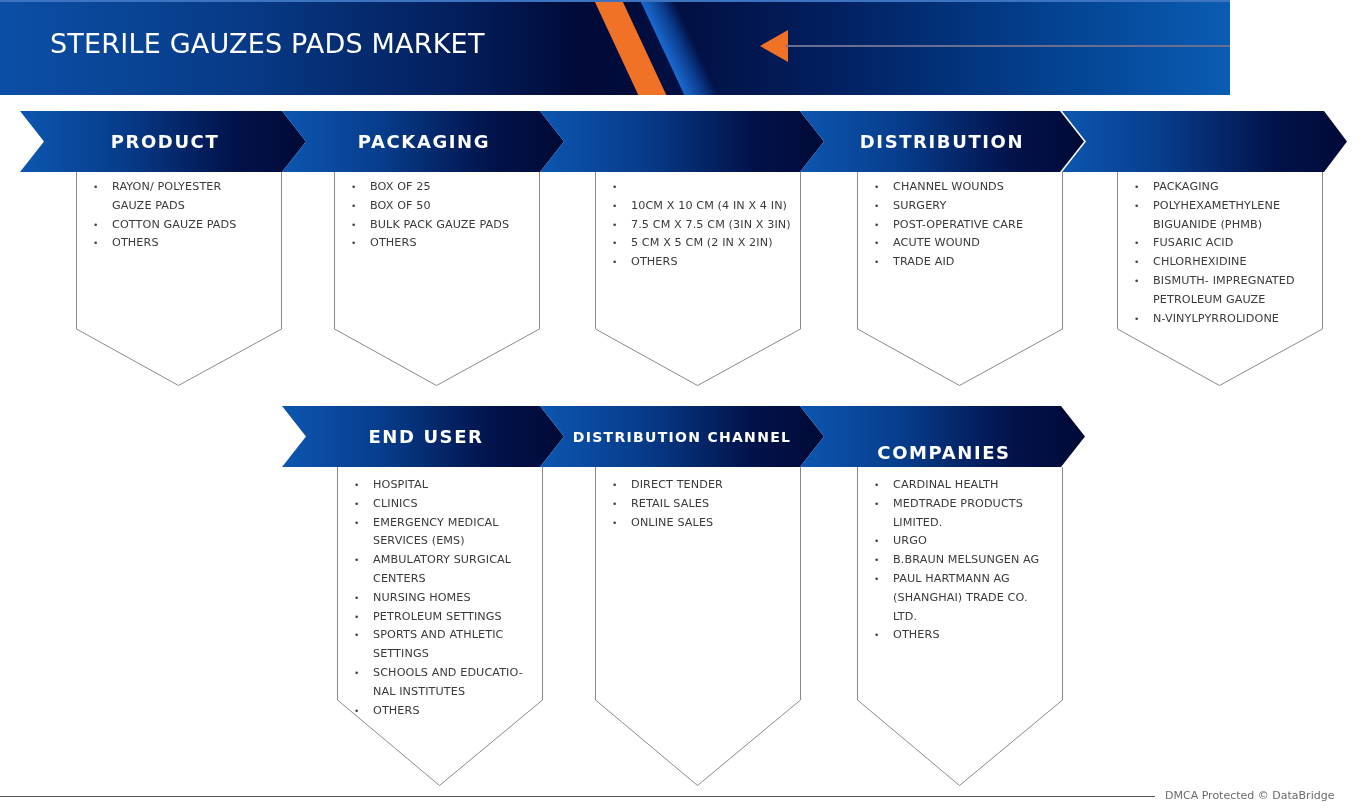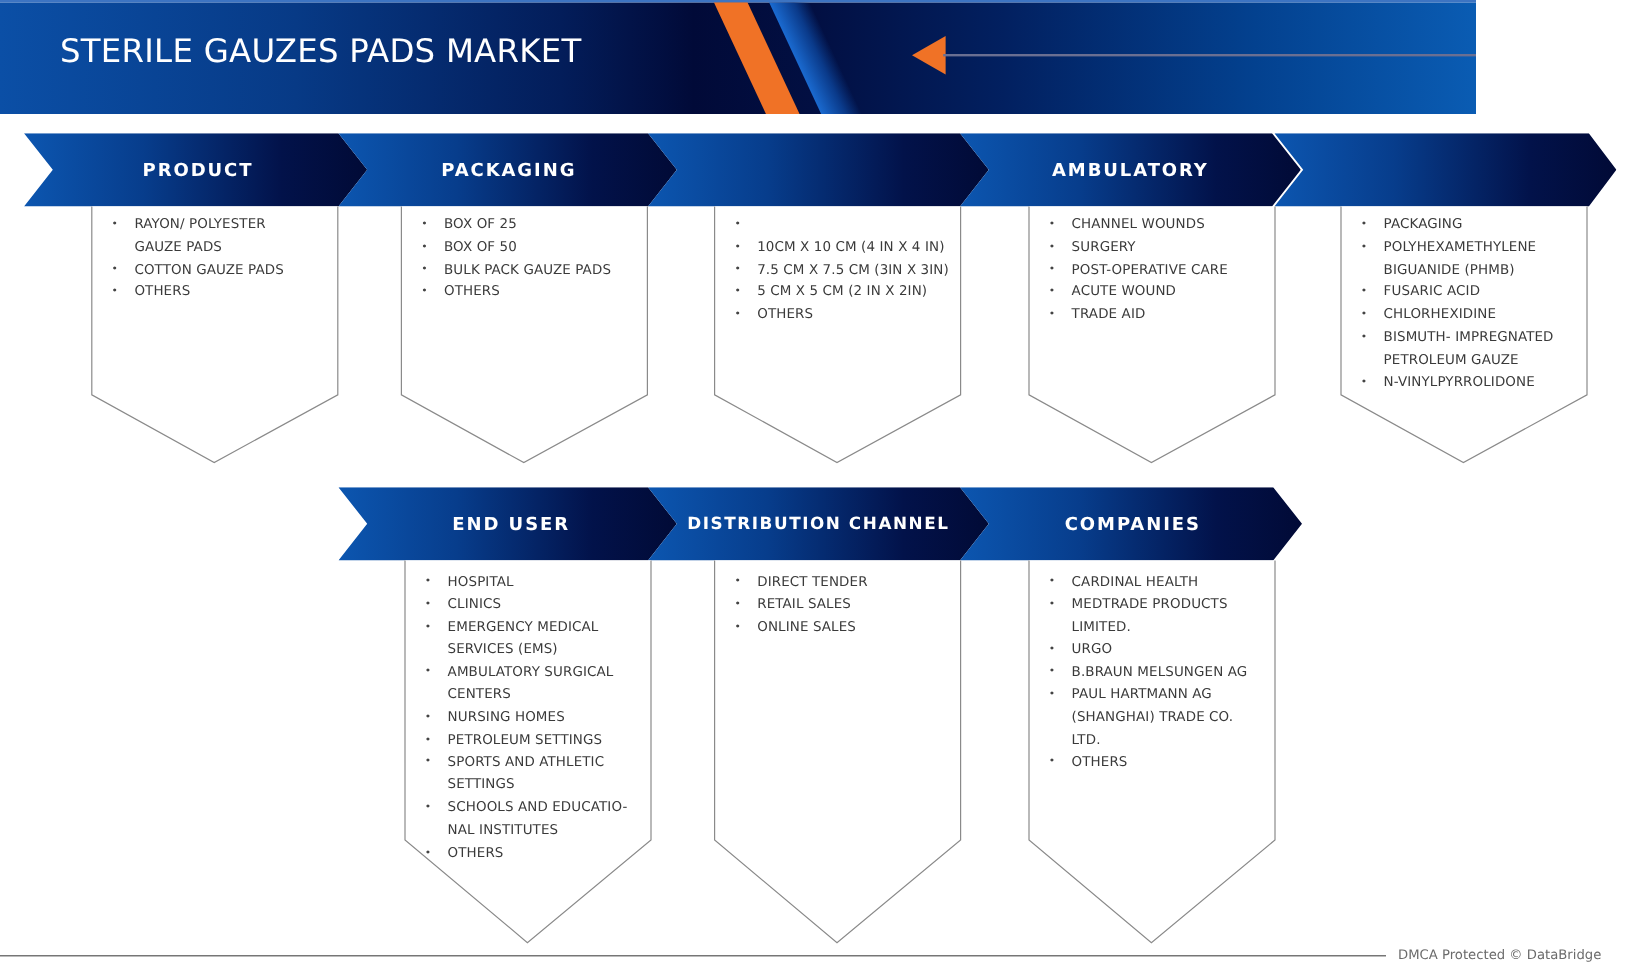--- a/index.html
+++ b/index.html
@@ -14,21 +14,21 @@
     transform-origin:top left; transform:skewX(25deg); }
   .stripe-blue { position:absolute; left:640px; top:-2px; width:34px; height:100px;
     background:linear-gradient(90deg,#1a6ad0,#0a3a8a 60%,rgba(3,20,70,0)); transform-origin:top left; transform:skewX(25deg); }
   .head-arrow { position:absolute; left:760px; top:28px; width:0; height:0;
     border-top:16px solid transparent; border-bottom:16px solid transparent; border-right:28px solid #f07226; }
   .head-line { position:absolute; left:786px; top:43px; width:580px; height:2px; background:#6a6f92; }
 
   .chev { position:absolute; height:61px; }
   .chev svg { position:absolute; left:0; top:0; }
   .chev-label { position:absolute; top:0; height:61px; display:flex; align-items:center; justify-content:center;
-    color:#ffffff; font-weight:bold; font-size:15px; letter-spacing:1.6px; white-space:nowrap;
+    color:#ffffff; font-weight:bold; font-size:18px; letter-spacing:1.6px; white-space:nowrap;
     font-family:"DejaVu Sans", sans-serif; }
 
   .box { position:absolute; }
   .box svg { position:absolute; left:0; top:0; overflow:visible; }
   .box ul { position:absolute; left:0; top:0; margin:0; padding:0; list-style:none; }
   .box li { position:relative; padding-left:36px; font-size:11.2px; color:#3a3a3a; line-height:18.8px;
     font-family:"DejaVu Sans", sans-serif; letter-spacing:0.1px; white-space:pre; }
   .box li .bullet { position:absolute; left:17px; top:0; font-size:9px; color:#444; }
 
   .footer-line { position:absolute; left:0; top:796px; width:1155px; height:1px; background:#555; }
@@ -71,21 +71,21 @@
 </div>
 <div class="chev" style="left:540px; top:111px; width:284px;">
   <svg width="284" height="61">
       <polygon points="0,0 260,0 284,30.5 260,61 0,61 24,30.5" fill="url(#chevGrad)"></polygon>
     </svg>
 </div>
 <div class="chev" style="left:800px; top:111px; width:284px;">
   <svg width="284" height="61">
       <polygon points="0,0 260,0 284,30.5 260,61 0,61 24,30.5" fill="url(#chevGrad)"></polygon>
     </svg>
-  <div class="chev-label" style="left:26px; width:232px;">AMBULATORY</div>
+  <div class="chev-label" style="left:26px; width:232px;">DISTRIBUTION</div>
 </div>
 <div class="chev" style="left:1062px; top:111px; width:285px;">
   <svg width="285" height="61">
       <polygon points="0,0 262,0 285,30.5 262,61 0,61 24,30.5" fill="url(#chevGrad)"></polygon>
     </svg>
 </div>
 
 <div class="box" style="left:76px; top:172px; width:206px; height:214px;">
   <svg width="206" height="214">
       <polyline points="0.5,0 0.5,157 102.5,213.5 205.5,157 205.5,0" fill="#fff" stroke="#8a8a8a" stroke-width="1"></polyline>
@@ -158,21 +158,21 @@
 <div class="chev" style="left:540px; top:406px; width:284px;">
   <svg width="284" height="61">
       <polygon points="0,0 260,0 284,30.5 260,61 0,61 24,30.5" fill="url(#chevGrad)"></polygon>
     </svg>
   <div class="chev-label" style="left:22px; width:240px; font-size:14px; letter-spacing:1.3px;">DISTRIBUTION CHANNEL</div>
 </div>
 <div class="chev" style="left:800px; top:406px; width:285px;">
   <svg width="285" height="61">
       <polygon points="0,0 261,0 285,30.5 261,61 0,61 24,30.5" fill="url(#chevGrad)"></polygon>
     </svg>
-  <div class="chev-label" style="left:26px; width:236px;">COMPANIES</div>
+  <div class="chev-label" style="left:26px; width:236px;margin-top:16px;">COMPANIES</div>
 </div>
 
 <div class="box" style="left:337px; top:467px; width:206px; height:320px;">
   <svg width="206" height="320">
       <polyline points="0.5,0 0.5,233 102.5,318.5 205.5,233 205.5,0" fill="#fff" stroke="#8a8a8a" stroke-width="1"></polyline>
     </svg>
   <ul style="top:9px; width:206px;">
     <li><span class="bullet">•</span><span>HOSPITAL</span></li>
     <li><span class="bullet">•</span><span>CLINICS</span></li>
     <li><span class="bullet">•</span><span>EMERGENCY MEDICAL</span><br><span>SERVICES (EMS)</span></li>

